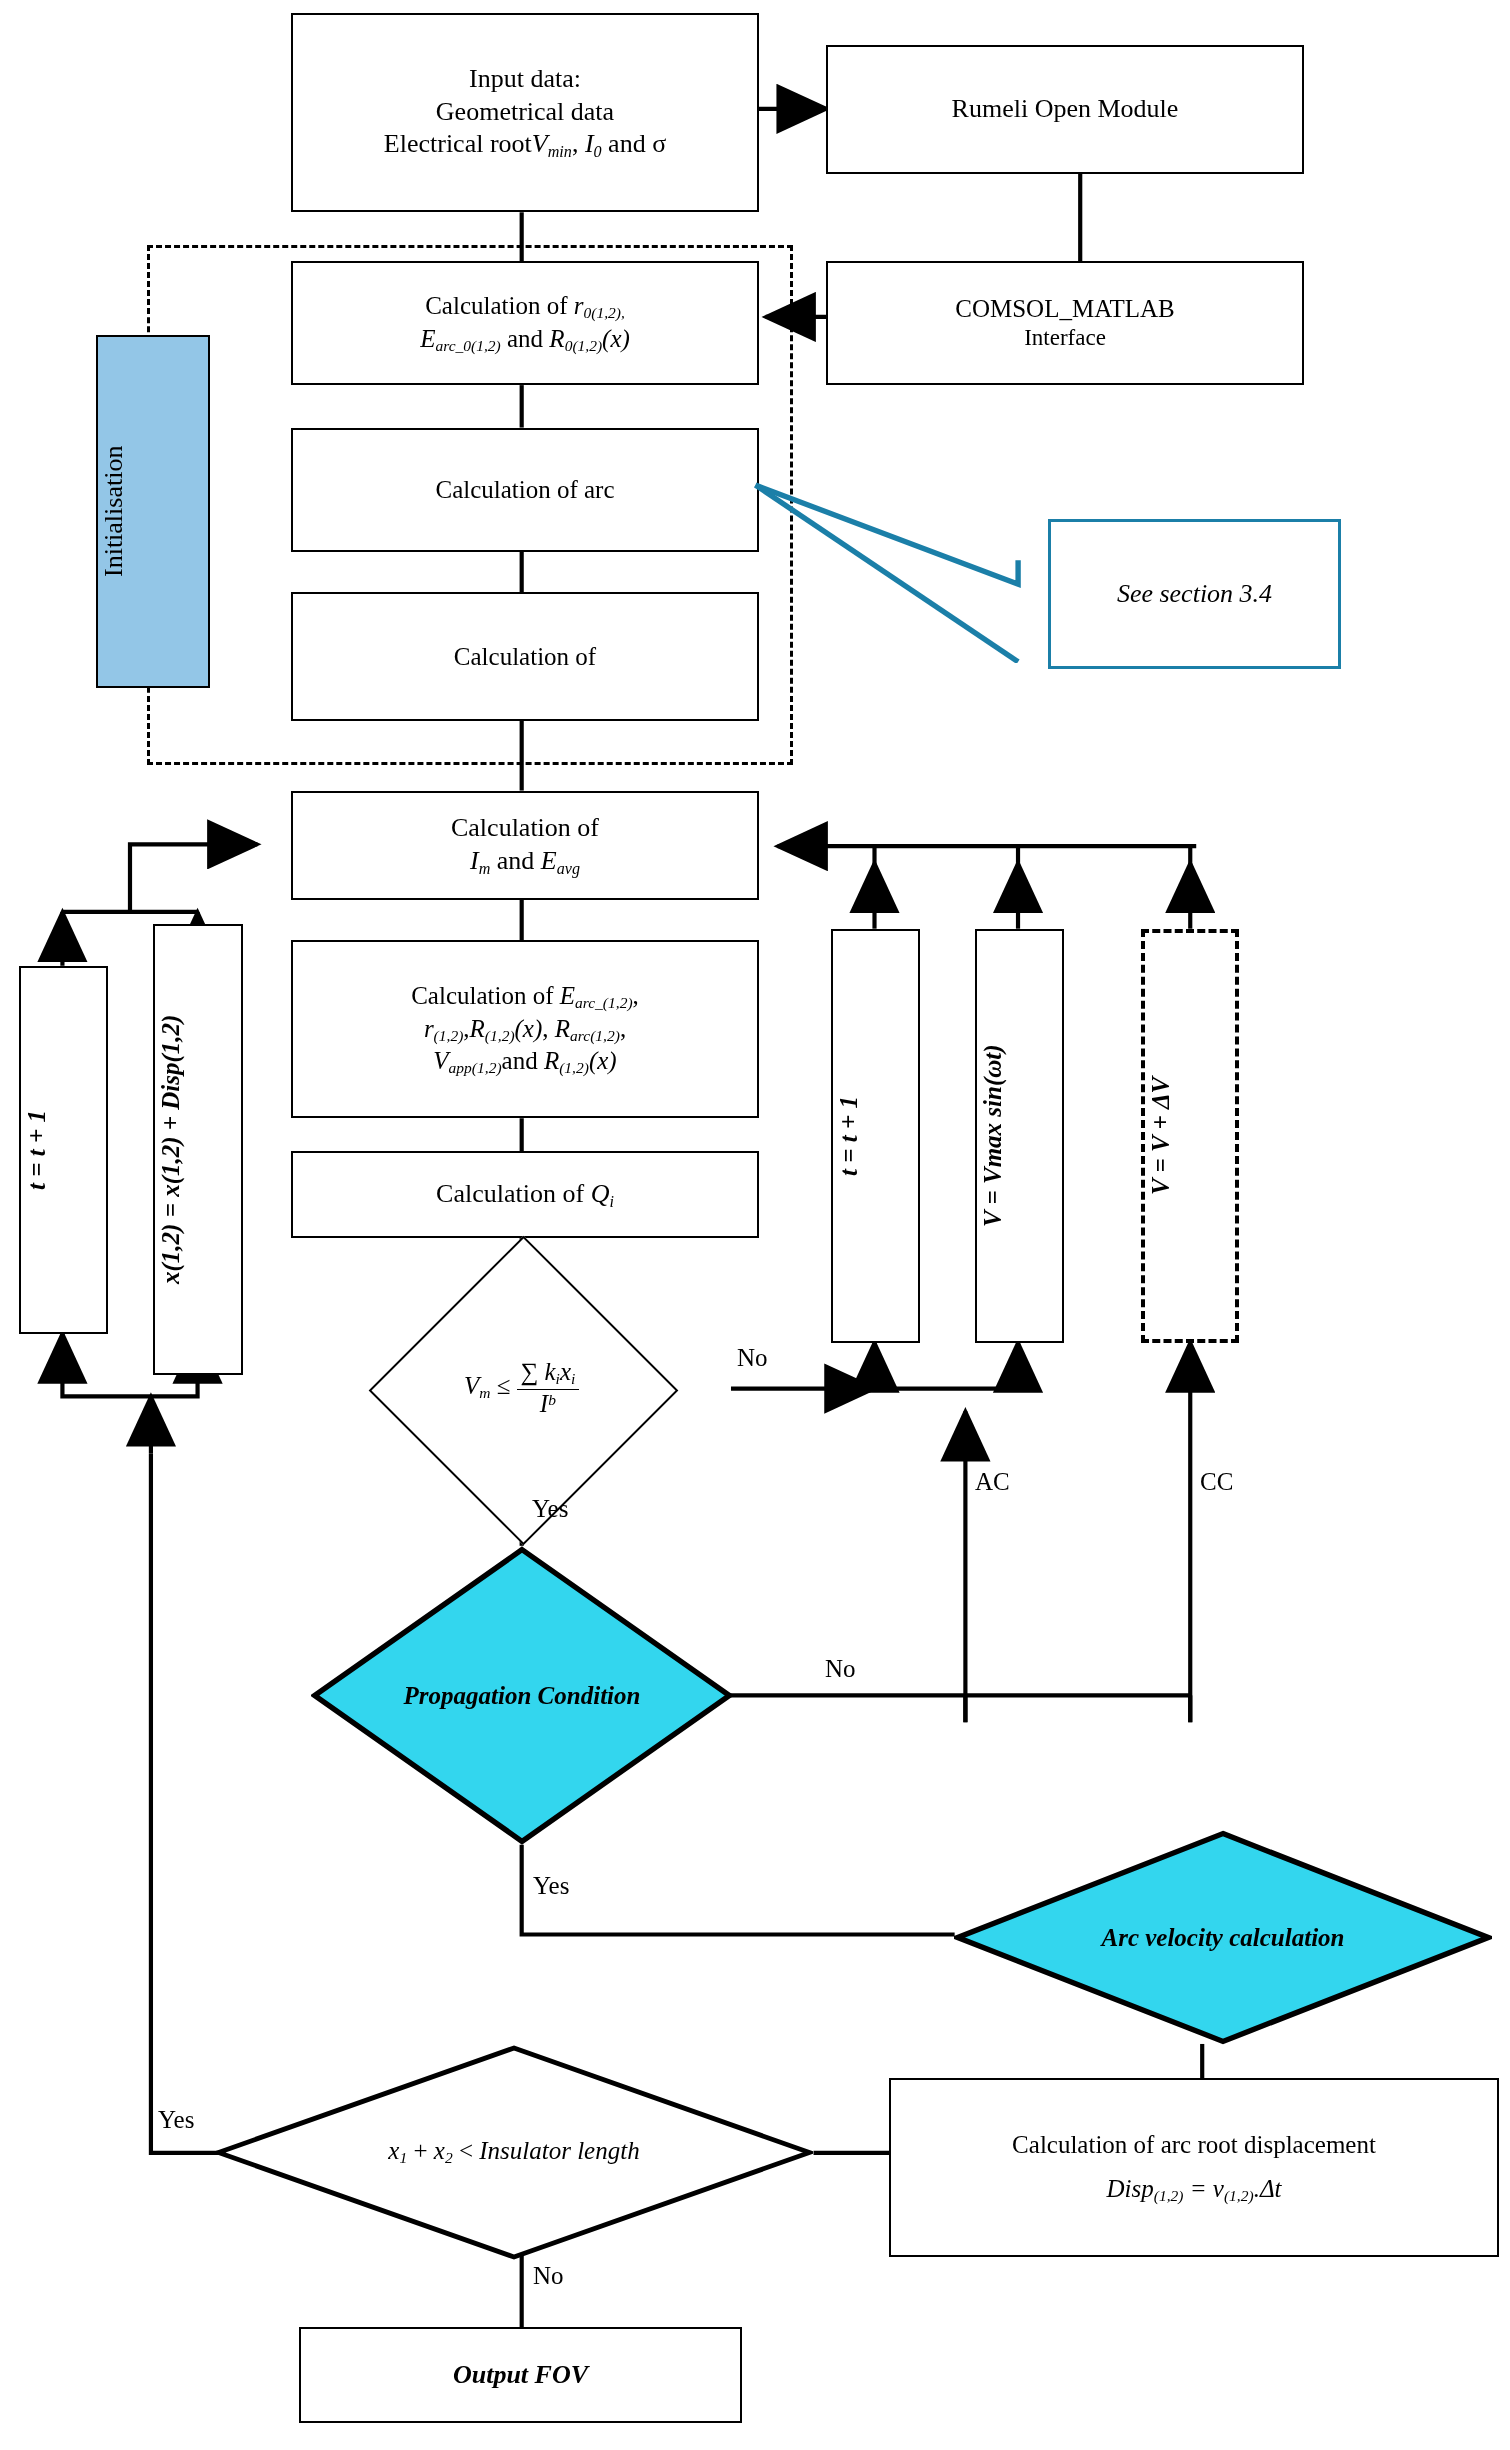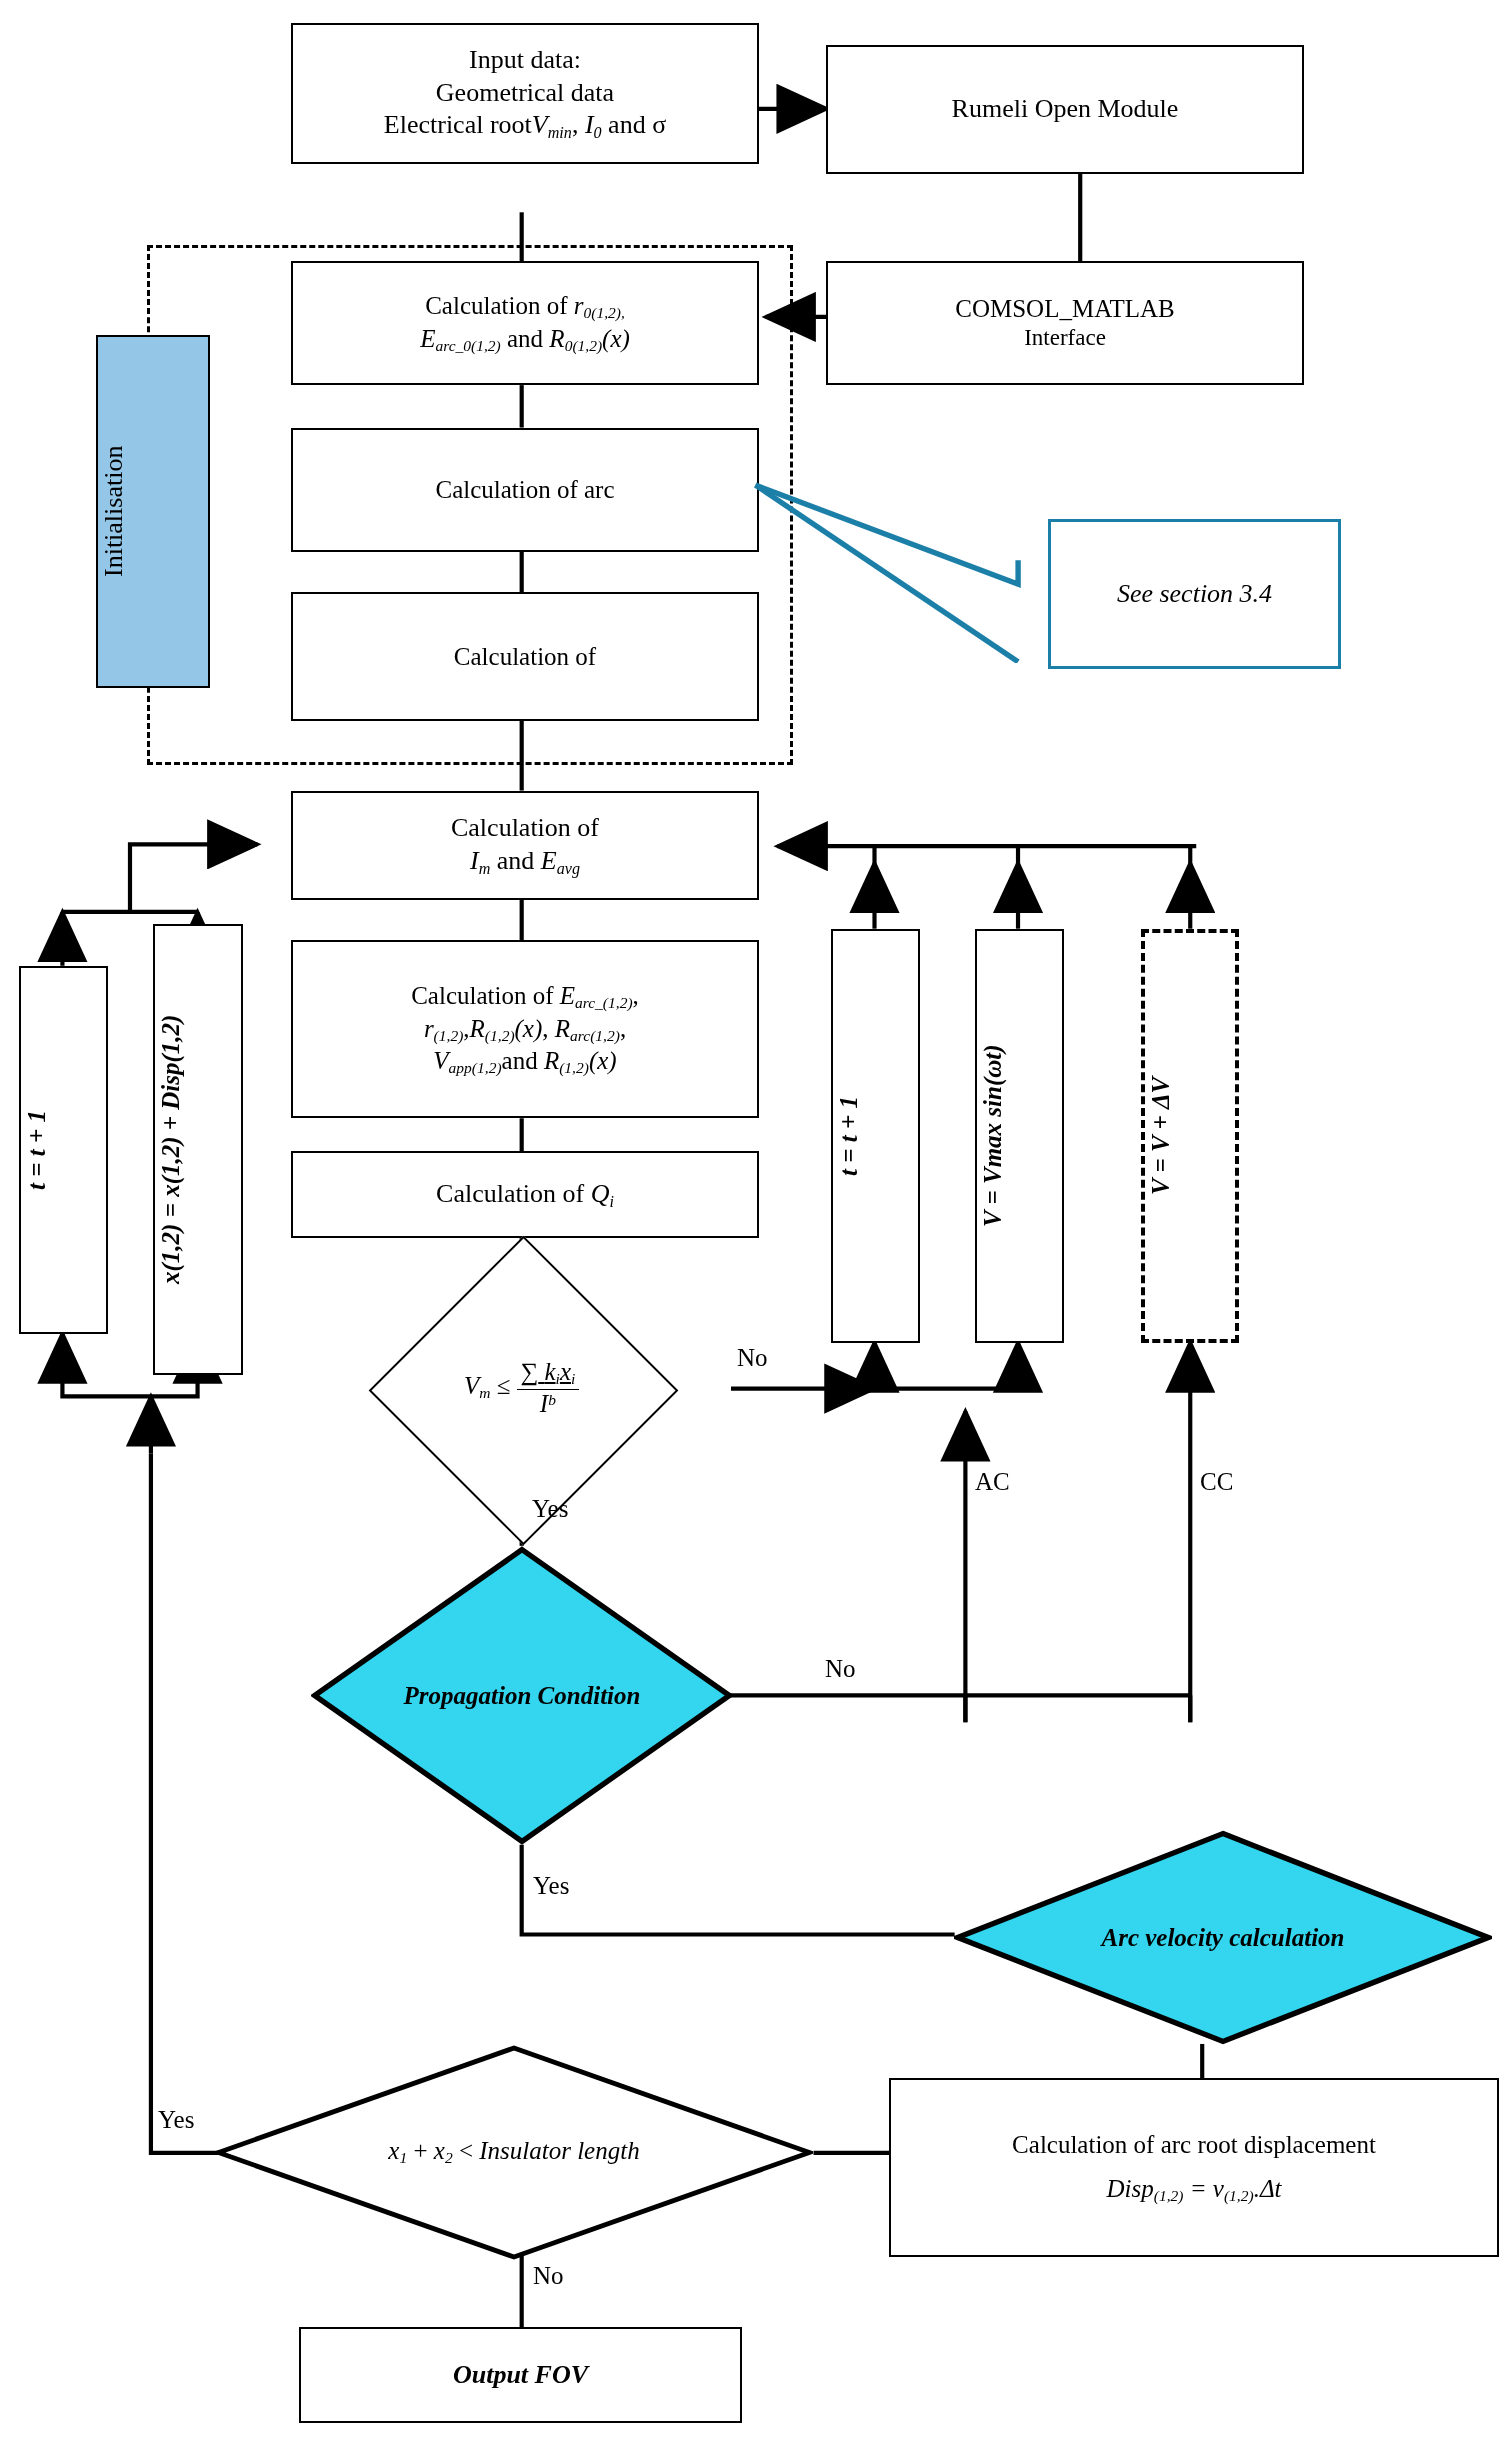--- a/index.html
+++ b/index.html
@@ -29,21 +29,21 @@
   .f38{font-size:23px;}
   .f42{font-size:25px;}
   .f44{font-size:26px;}
   .it{font-style:italic;}
   .bi{font-style:italic;font-weight:bold;}
   sub{font-size:0.62em;vertical-align:-0.28em;}
   sup{font-size:0.62em;vertical-align:0.48em;}
   .mathi{font-style:italic;}
 
   .frac{display:inline-block;vertical-align:middle;text-align:center;line-height:1.05;}
-  .frac .num{display:block;border-bottom:1.8px solid #000;padding:0 3.6px 1.2px 3.6px;text-decoration:underline;}
+  .frac .num{display:block;border-bottom:1.8px solid #000;padding:0 3.6px 1.2px 3.6px;}
   .frac .den{display:block;padding:1.2px 3.6px 0 3.6px;}
 
   .callout{position:absolute;box-sizing:border-box;border:3px solid #1b7fa8;background:#fff;
            display:flex;align-items:center;justify-content:center;}
 </style>
 </head>
 <body>
 
 <div id="stage">
 
@@ -116,21 +116,21 @@
       <path d="M330,1615 L330,1525" marker-end="url(#ah)"></path>
       <path d="M104,1525 L330,1525"></path>
       <path d="M217,1525 L217,1412 L430,1412" marker-end="url(#ah)"></path>
 
       <path d="M872,3740 L872,3892"></path>
     </g>
   </svg>
 
   <div class="dash-group" style="left:147px;top:245px;width:640px;height:514px;"></div>
 
-  <div class="node f44" style="left:291px;top:23px;width:468px;height:141px;">
+  <div class="node f44" style="left:291px;top:13px;width:468px;height:199px;">
     <div class="inner">
       <div>Input data:</div>
       <div>Geometrical data</div>
       <div>
         <span>Electrical root</span><span class="mathi"><span>V</span><sub>min</sub></span><span>,</span>
         <span class="mathi"><span>I</span><sub>0</sub></span>
         <span>and</span>
         <span>σ</span>
       </div>
     </div>

